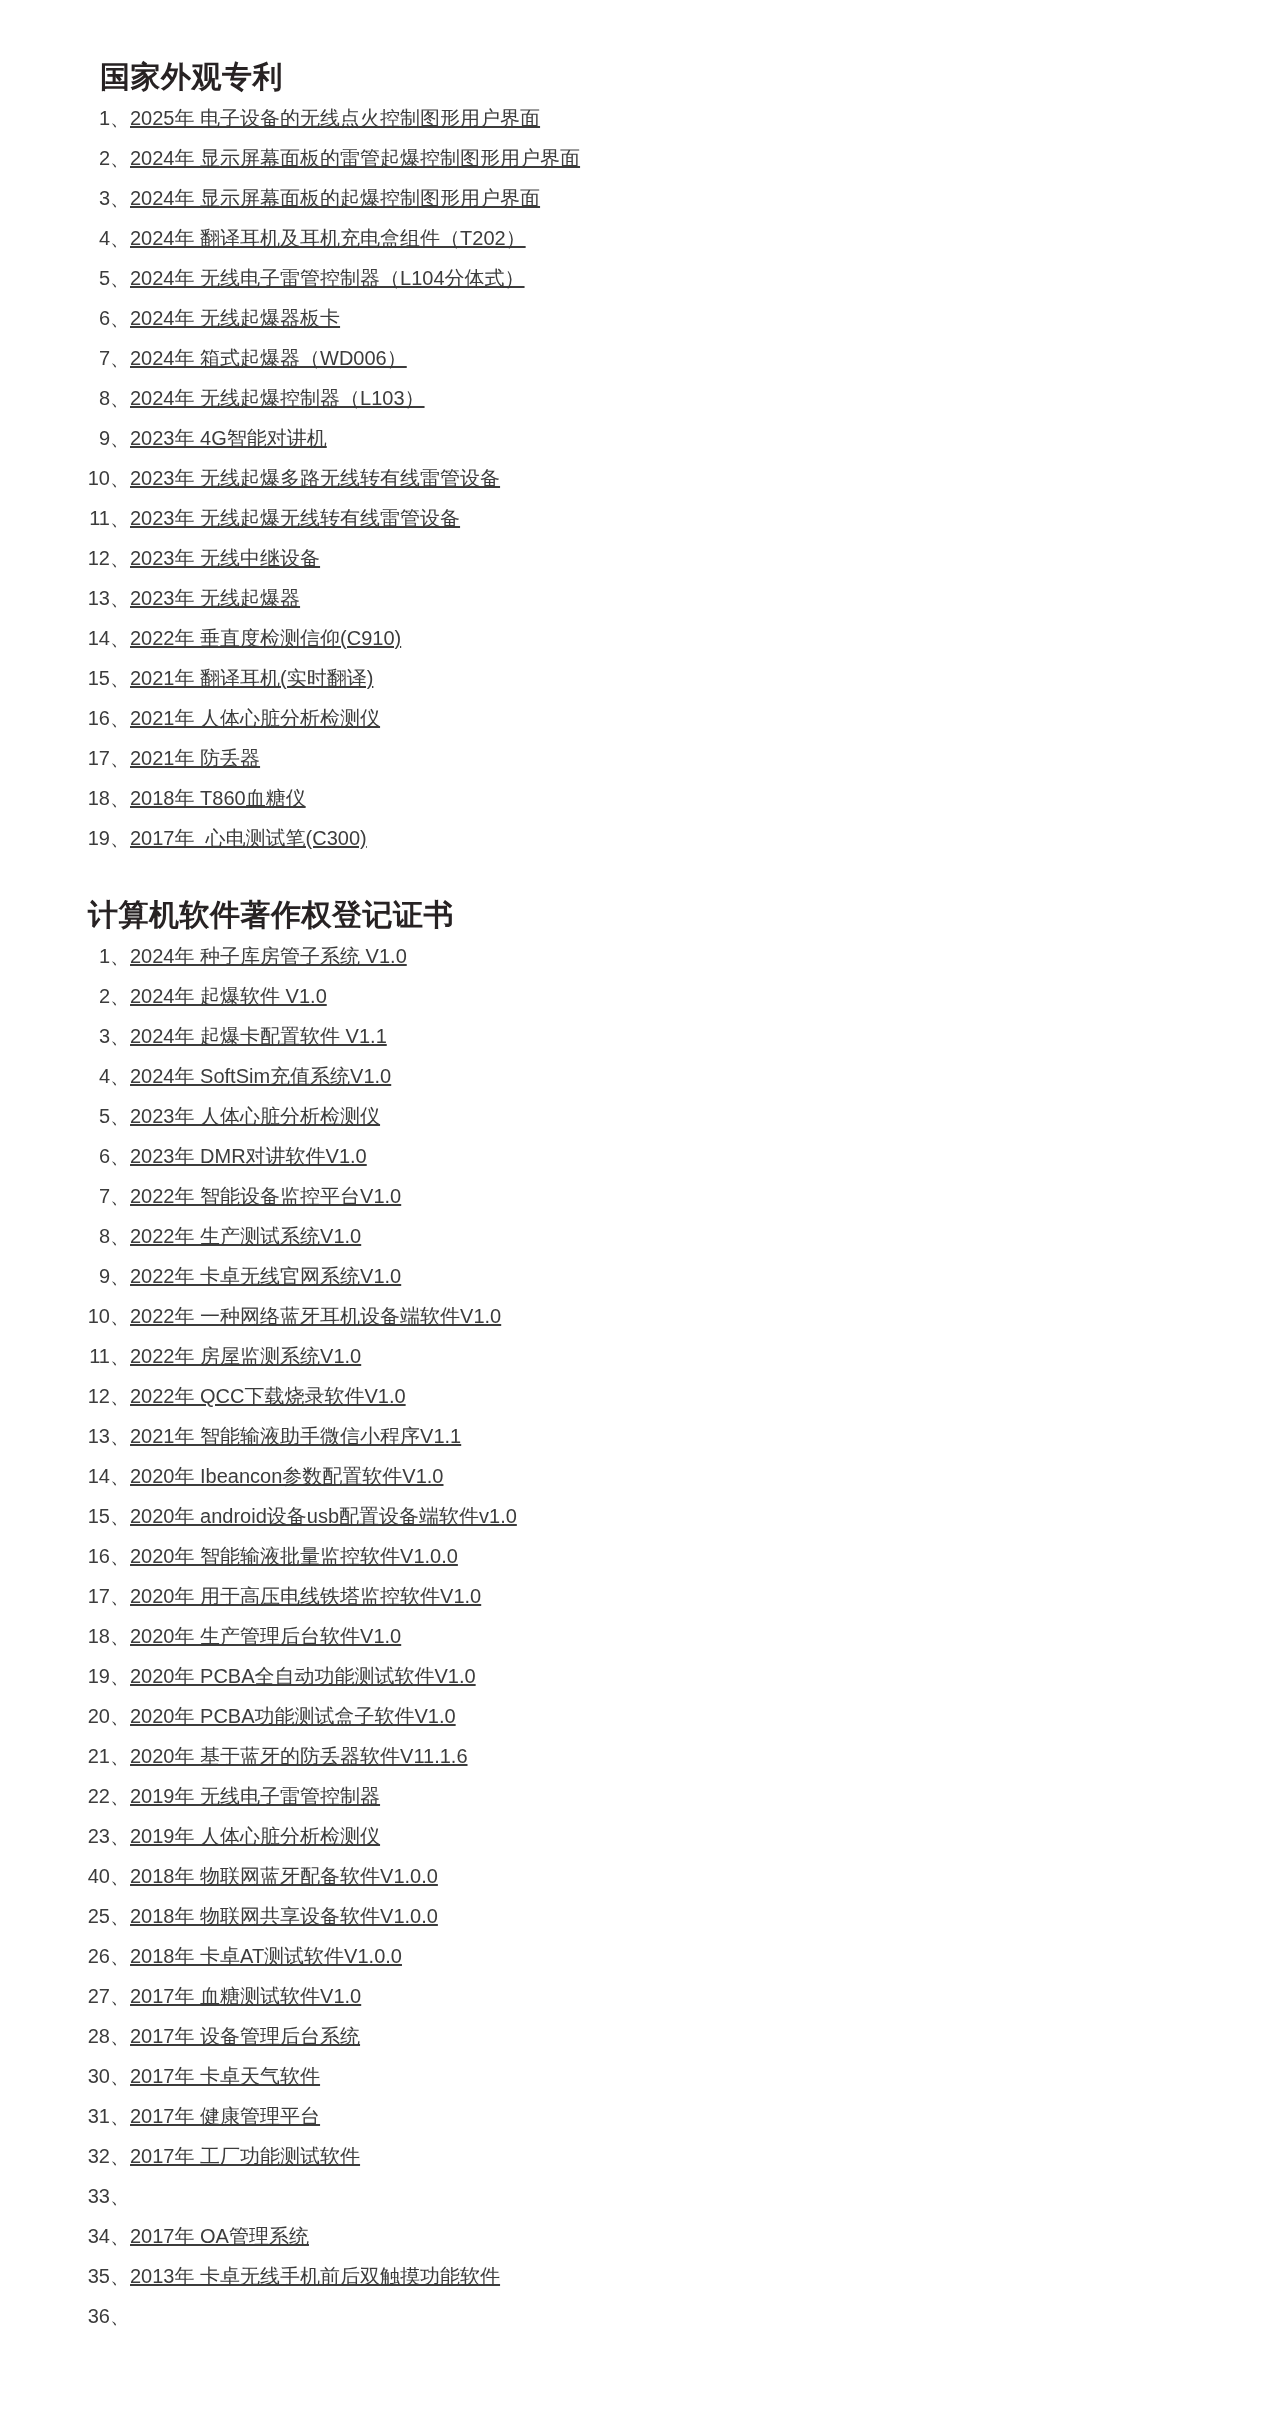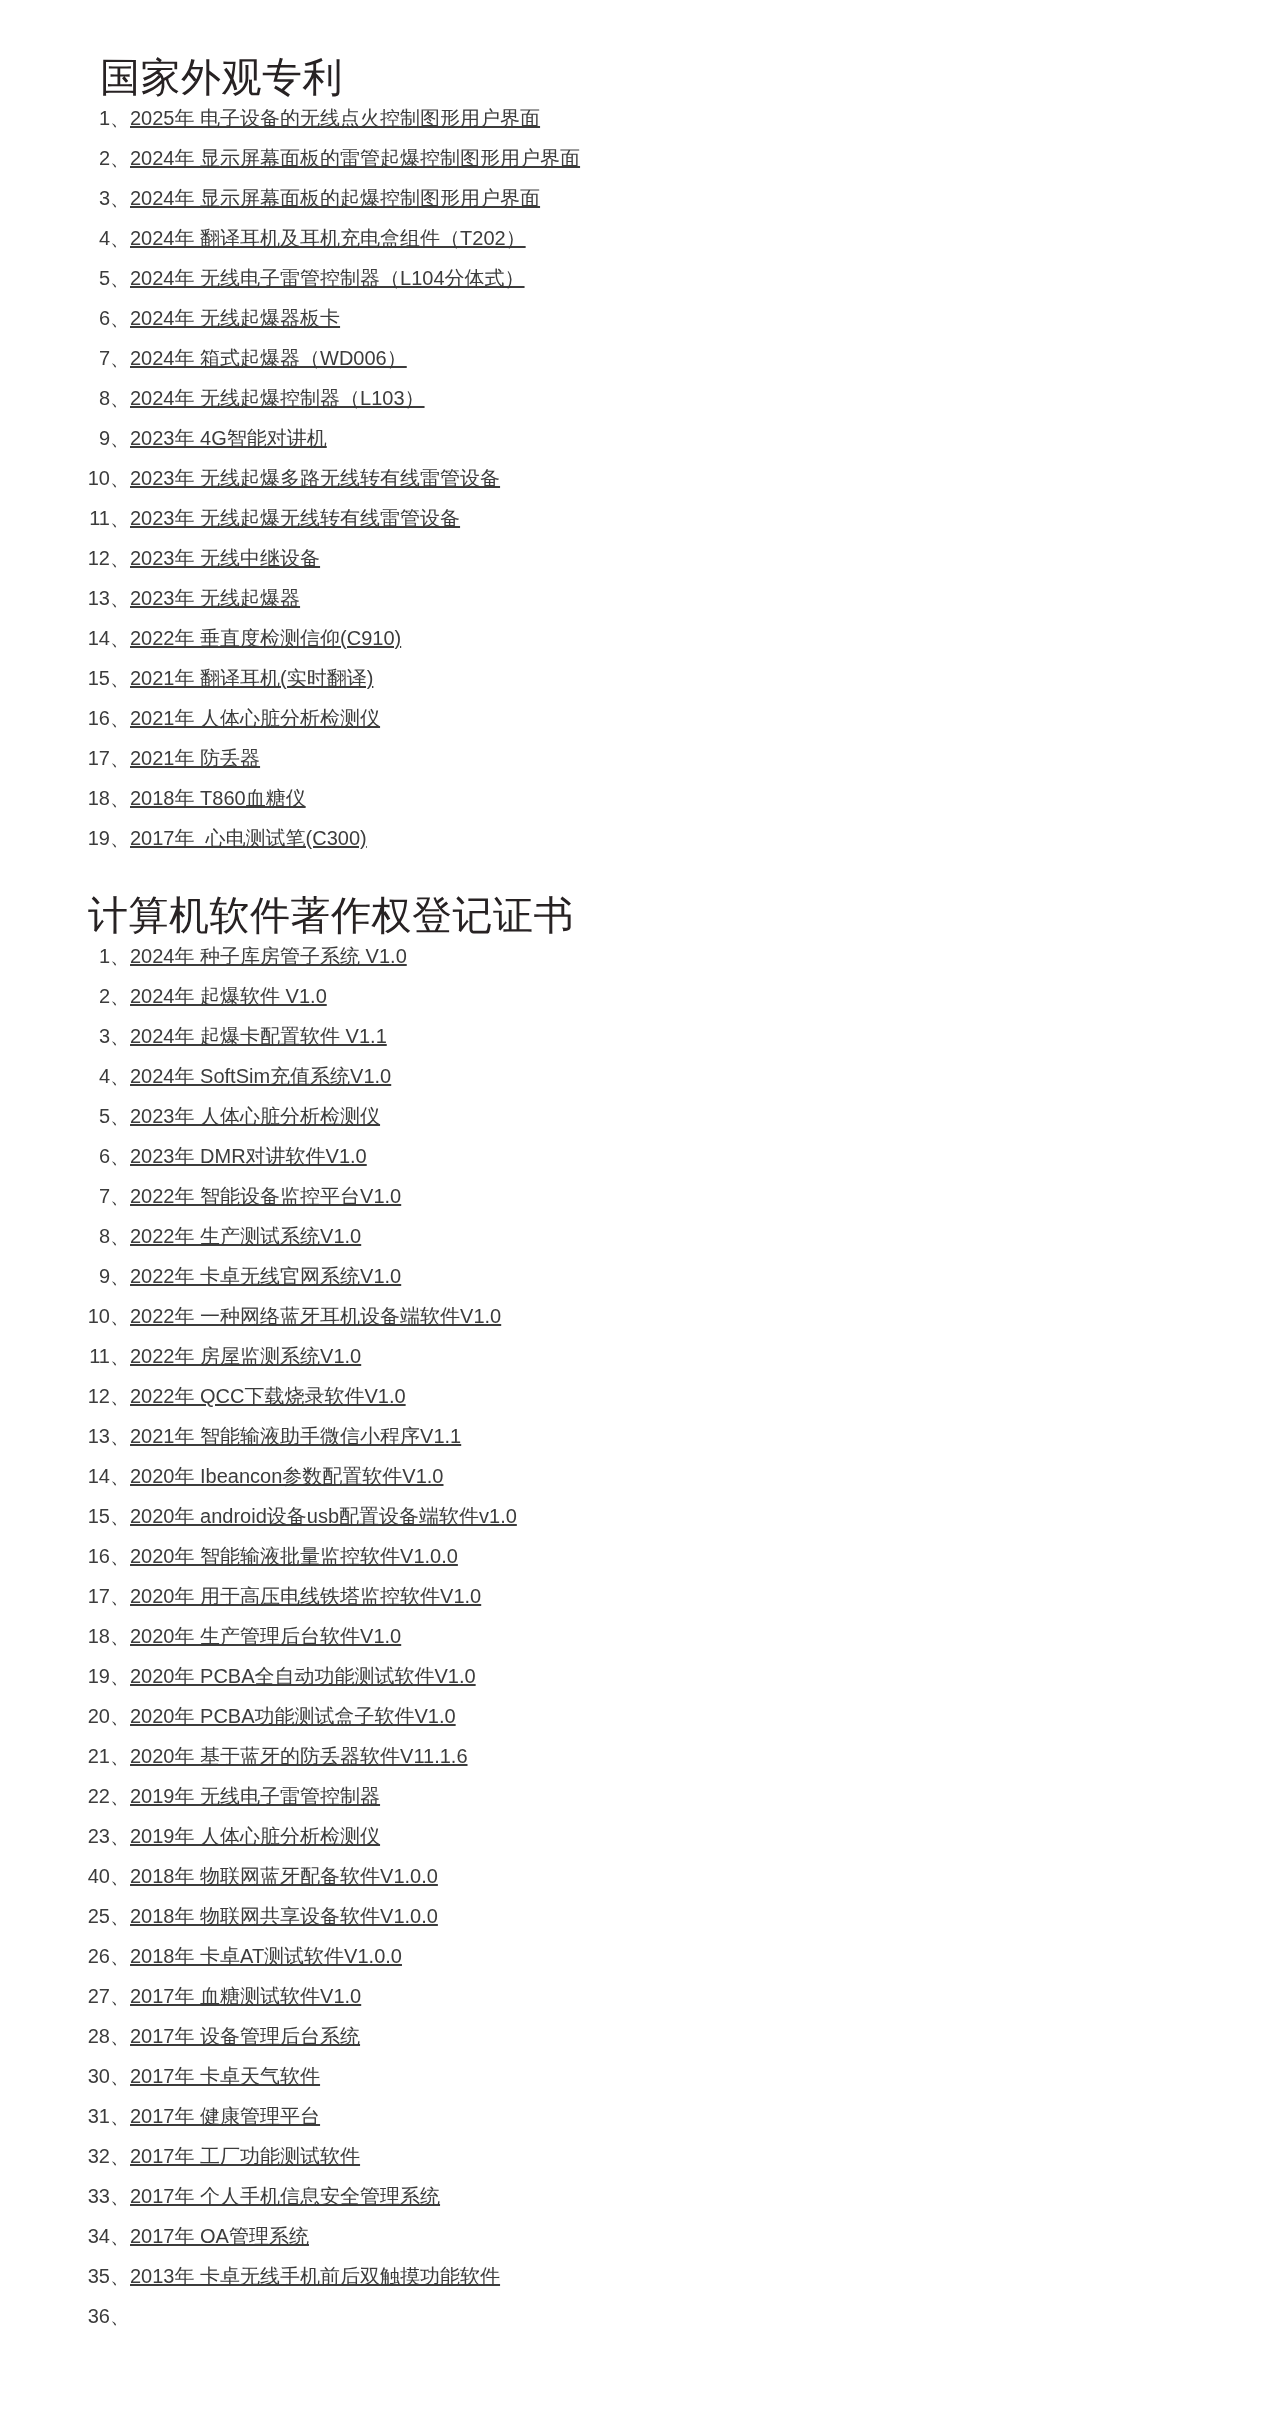--- a/index.html
+++ b/index.html
@@ -9,23 +9,23 @@
     box-sizing: border-box;
     background: var(--page-bg, #ffffff);
     font-family: "Liberation Sans", "DejaVu Sans", sans-serif;
     padding: 59px 20px 0 40px;
     overflow: hidden;
   }
   .section { }
   .section + .section { margin-top: 39px; }
   .section-title {
     margin: 0 0 3px 60px;
-    font-size: 40px;
+    font-size: 30px;
     line-height: 36px;
-    font-weight: 400;
+    font-weight: 700;
     color: var(--title-color, #272223);
     letter-spacing: 0.5px;
   }
   .section + .section .section-title { margin-left: 48px; }
   .items { }
   .row {
     display: flex;
     align-items: center;
     height: 40px;
     font-size: 20px;
@@ -301,21 +301,20 @@
     <span class="text">2017年 健康管理平台</span>
   </div>
 
   <div class="row">
     <span class="num">32、</span>
     <span class="text">2017年 工厂功能测试软件</span>
   </div>
 
   <div class="row">
     <span class="num">33、</span>
-    <span class="text">2017年 个人手机信息安全管理系统</span>
   </div>
 
   <div class="row">
     <span class="num">34、</span>
     <span class="text">2017年 OA管理系统</span>
   </div>
 
   <div class="row">
     <span class="num">35、</span>
     <span class="text">2013年 卡卓无线手机前后双触摸功能软件</span>

